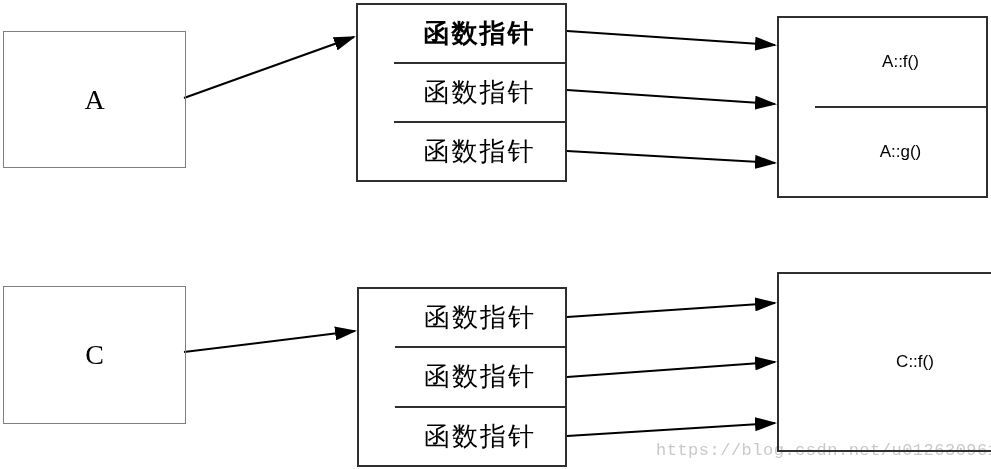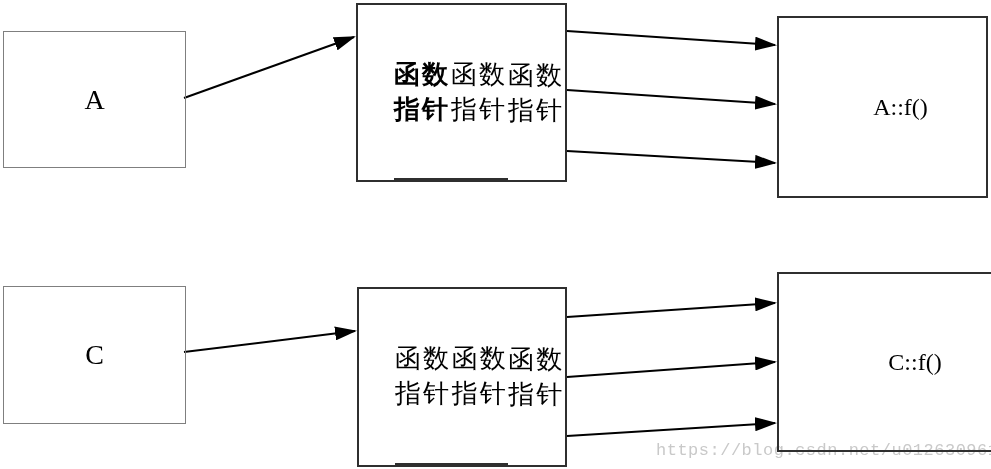--- a/index.html
+++ b/index.html
@@ -18,39 +18,39 @@
     display:flex;align-items:center;justify-content:center;
   }
   .class-label{
     font-family:"Liberation Serif",serif;
     font-size:28px;color:#000;
   }
   .vtable{
     position:absolute;z-index:3;
     border:2px solid #2f2f2f;
     background:transparent;
-    display:flex;flex-direction:row;
+    display:flex;flex-direction:column;
     box-sizing:border-box;
     padding-left:36px;
   }
   .cell{
     flex:1;
     display:flex;align-items:center;justify-content:center;
     border-bottom:2px solid #2f2f2f;
     color:#000;
   }
   .cell:last-child{border-bottom:none;}
   .cjk{
     font-family:"DejaVu Serif",serif;
     font-size:26px;letter-spacing:2px;
   }
   .cjk.bold{font-weight:bold;}
   .mono{
-    font-family:Liberation Serif, serif;
-    font-size:24px;
+    font-family:Liberation Sans, sans-serif;
+    font-size:17px;
   }
   .watermark{
     position:absolute;z-index:1;
     left:656px;top:441px;
     font-family:"Liberation Mono","DejaVu Sans Mono",monospace;
     font-size:17px;letter-spacing:0.5px;
     color:#c9c9c9;white-space:nowrap;
   }
 </style>
 </head>
@@ -81,20 +81,21 @@
   </div>
 
   <div class="vtable" style="left:356px;top:3px;width:211px;height:179px">
     <div class="cell cjk bold">函数指针</div>
     <div class="cell cjk">函数指针</div>
     <div class="cell cjk">函数指针</div>
   </div>
 
   <div class="vtable" style="left:777px;top:16px;width:211px;height:182px">
     <div class="cell mono">A::f()</div>
+    <div class="cell mono">A::g()</div>
   </div>
 
   <div class="obj-box" style="left:3px;top:286px;width:181px;height:136px">
     <span class="class-label">C</span>
   </div>
 
   <div class="vtable" style="left:357px;top:287px;width:210px;height:180px">
     <div class="cell cjk">函数指针</div>
     <div class="cell cjk">函数指针</div>
     <div class="cell cjk">函数指针</div>

